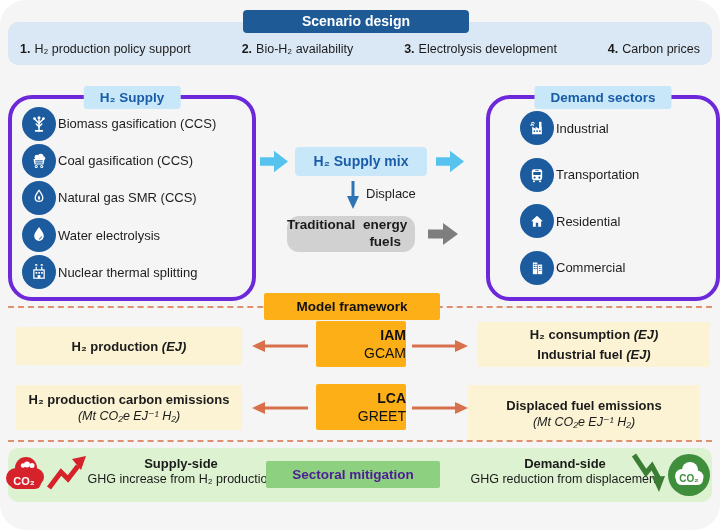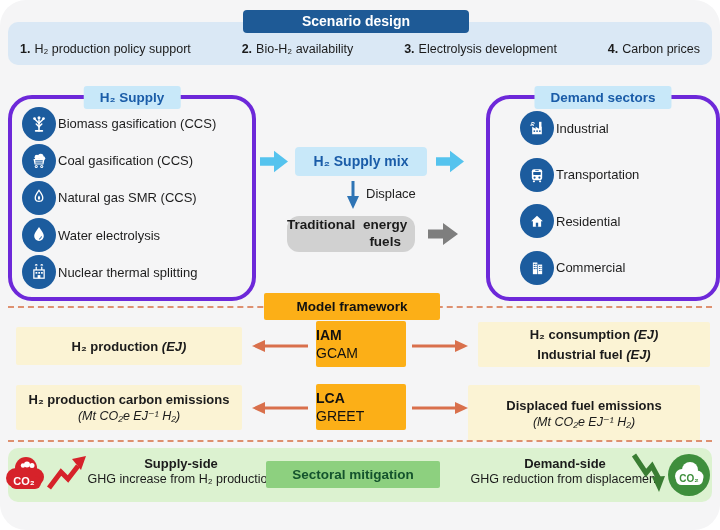--- a/index.html
+++ b/index.html
@@ -37,27 +37,27 @@
     flex-direction:row;justify-content:center;color:#1b1b1b;}
   
   .dash{height:0;border-top:2px dashed #DE9070;left:8px;width:704px;}
   .mf-box{left:264px;top:293px;width:176px;height:27px;background:#FCAF17;border-radius:2px;
     font-weight:bold;font-size:13.5px;line-height:27px;text-align:center;color:#111;}
   .cream{background:#FBF3D4;border-radius:2px;display:flex;flex-direction:column;
     align-items:center;justify-content:center;font-weight:bold;font-size:13px;text-align:center;}
   .unit{font-style:italic;}
   .unit-line{font-style:italic;font-weight:normal;font-size:12.5px;margin-top:1px;}
   .model-box{left:316px;width:90px;height:46px;background:#FCAF17;border-radius:2px;
-    display:flex;flex-direction:column;align-items:flex-start;justify-content:center;
+    display:flex;flex-direction:column;align-items:flex-end;justify-content:center;
     font-size:14px;color:#111;line-height:18px;}
   .model-box .l1{font-weight:bold;}
   
   .green-bar{left:8px;top:448px;width:704px;height:54px;background:#DCF2D0;border-radius:10px;}
   .mitigation-box{left:266px;top:461px;width:174px;height:27px;background:#8DD07F;border-radius:2px;
-    font-weight:bold;font-size:13.5px;line-height:27px;text-align:center;color:#14532d;}
+    font-weight:bold;font-size:13.5px;line-height:27px;text-align:center;color:#4c1d95;}
   .side-block{text-align:center;}
   .side-block .t{font-weight:bold;font-size:13px;}
   .side-block .d{font-size:12.5px;margin-top:1px;}
 </style>
 </head>
 <body>
 
 <div class="stage">
   <div class="figure"></div>
 

